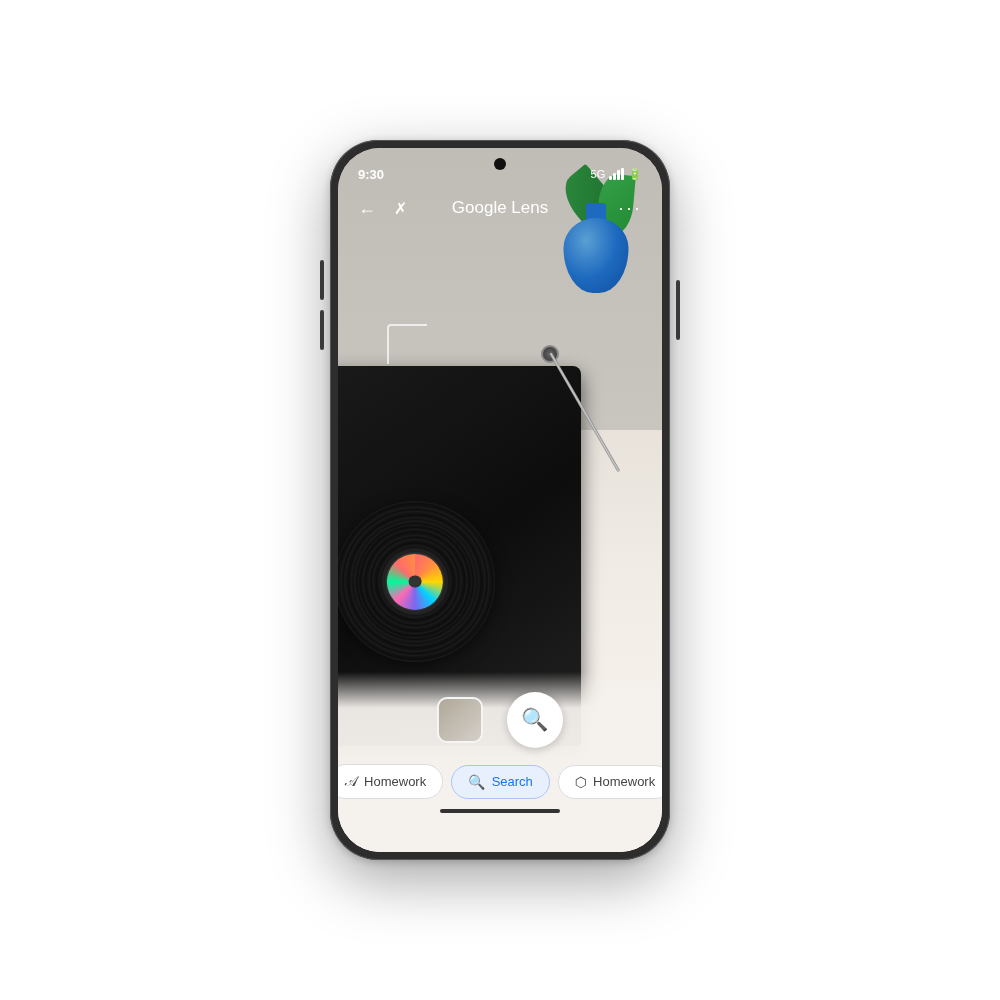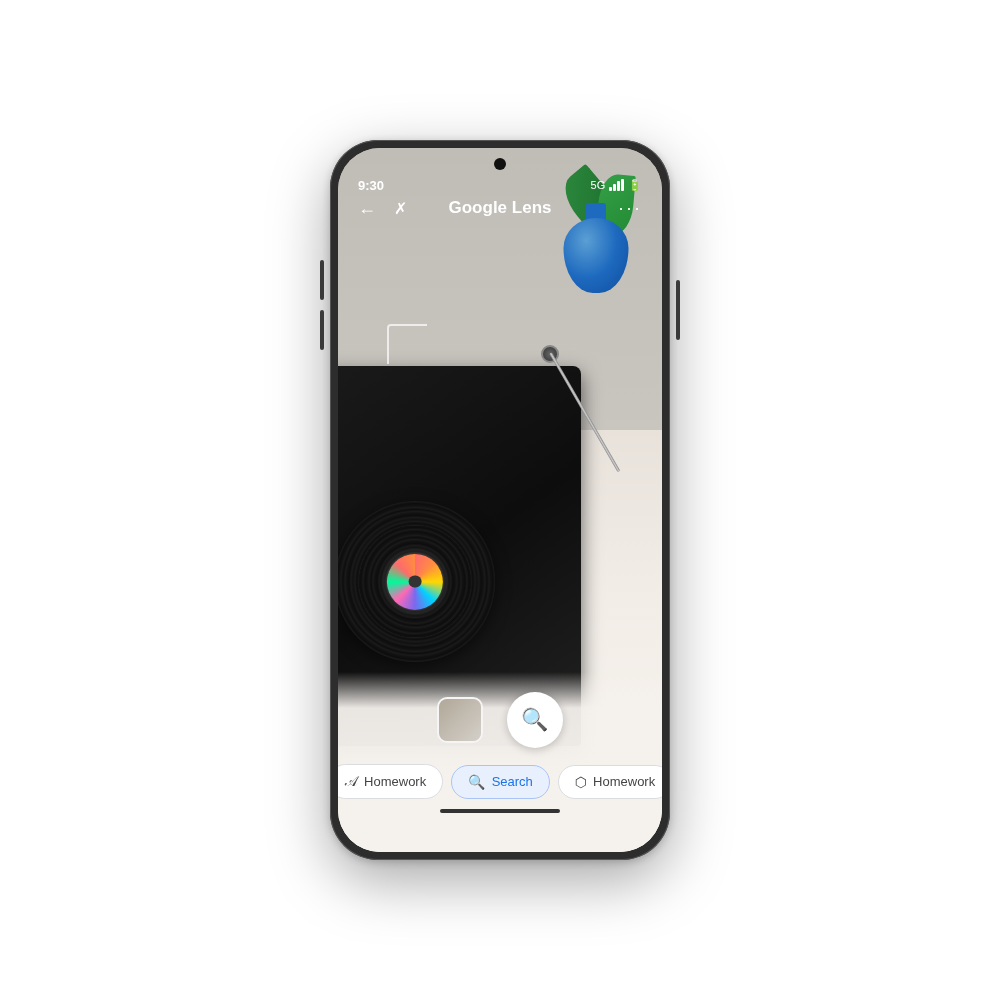--- a/index.html
+++ b/index.html
@@ -61,21 +61,21 @@
 
     
     .status-bar {
       height: 36px;
       background: transparent;
       display: flex;
       justify-content: space-between;
       align-items: center;
       padding: 8px 20px 0;
       position: absolute;
-      top: 15px;
+      top: 4px;
       left: 0;
       right: 0;
       z-index: 10;
     }
     .status-time {
       color: #fff;
       font-size: 13px;
       font-weight: 600;
     }
     .status-icons {
@@ -121,21 +121,21 @@
       gap: 18px;
     }
     .nav-icon {
       color: #fff;
       font-size: 18px;
       cursor: pointer;
     }
     .nav-title {
       color: #fff;
       font-size: 17px;
-      font-weight: 700;
+      font-weight: 400;
       position: absolute;
       left: 50%;
       transform: translateX(-50%);
     }
     .nav-more {
       color: #fff;
       font-size: 18px;
       letter-spacing: 2px;
     }
 

